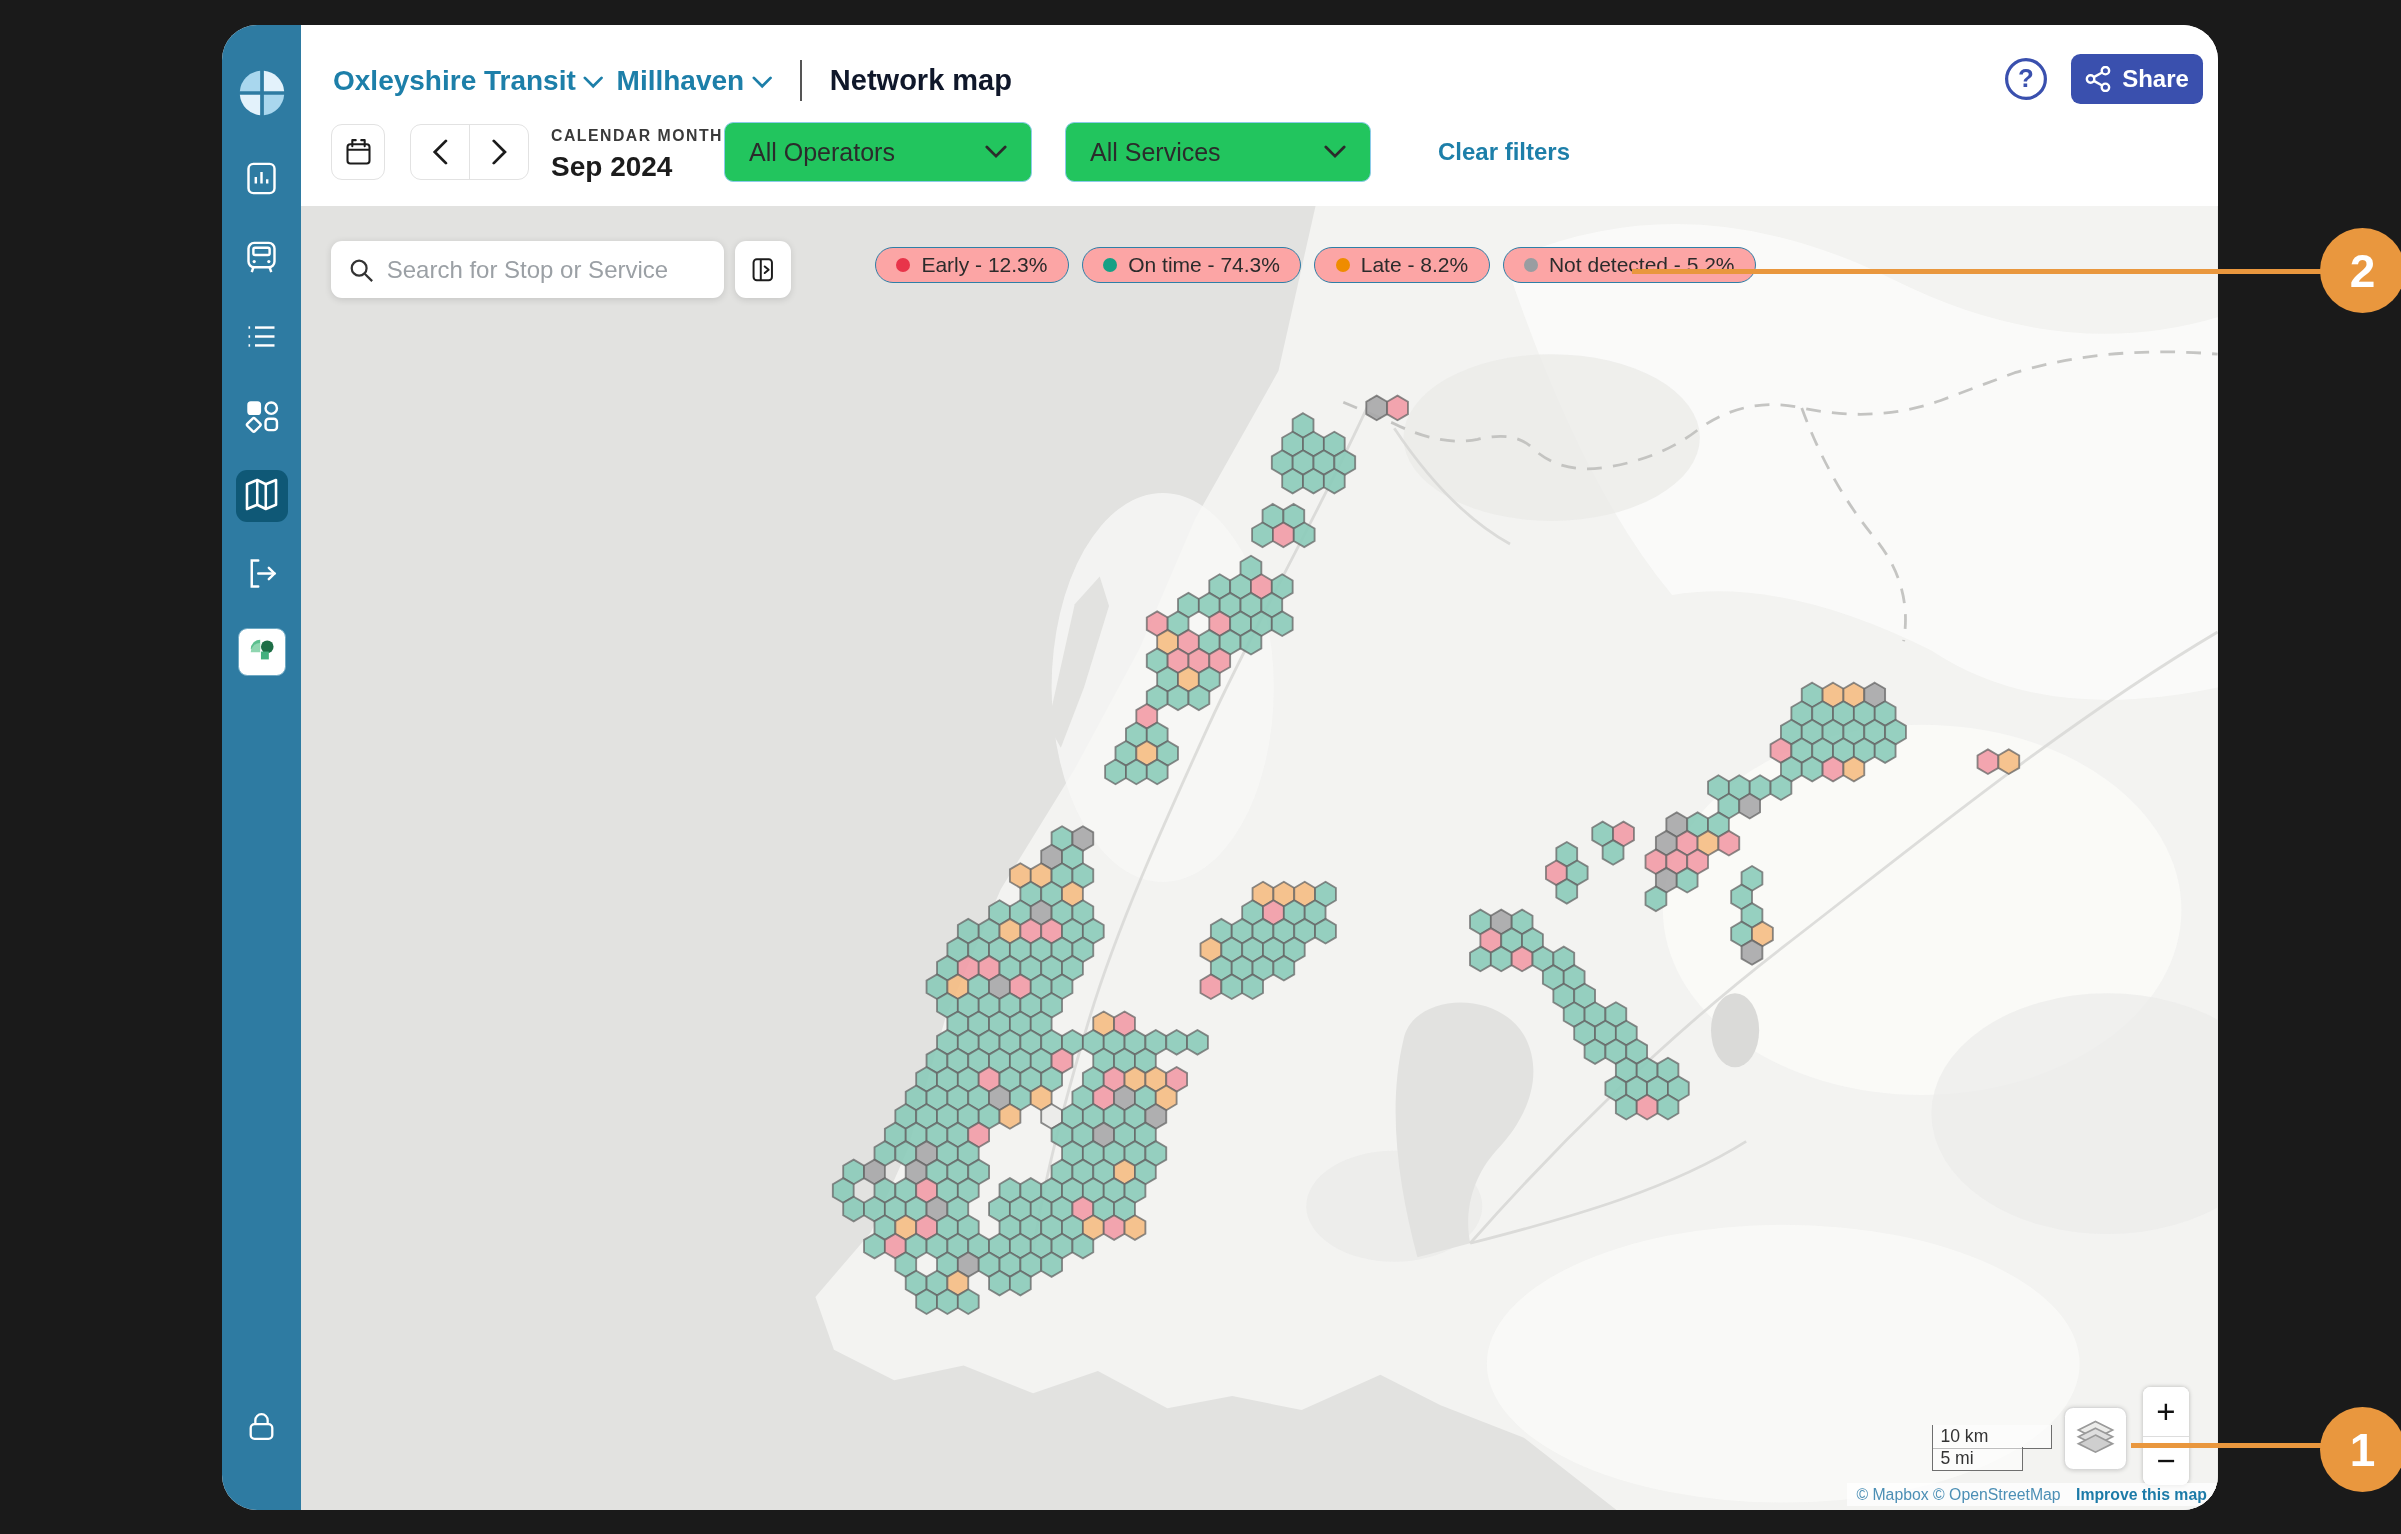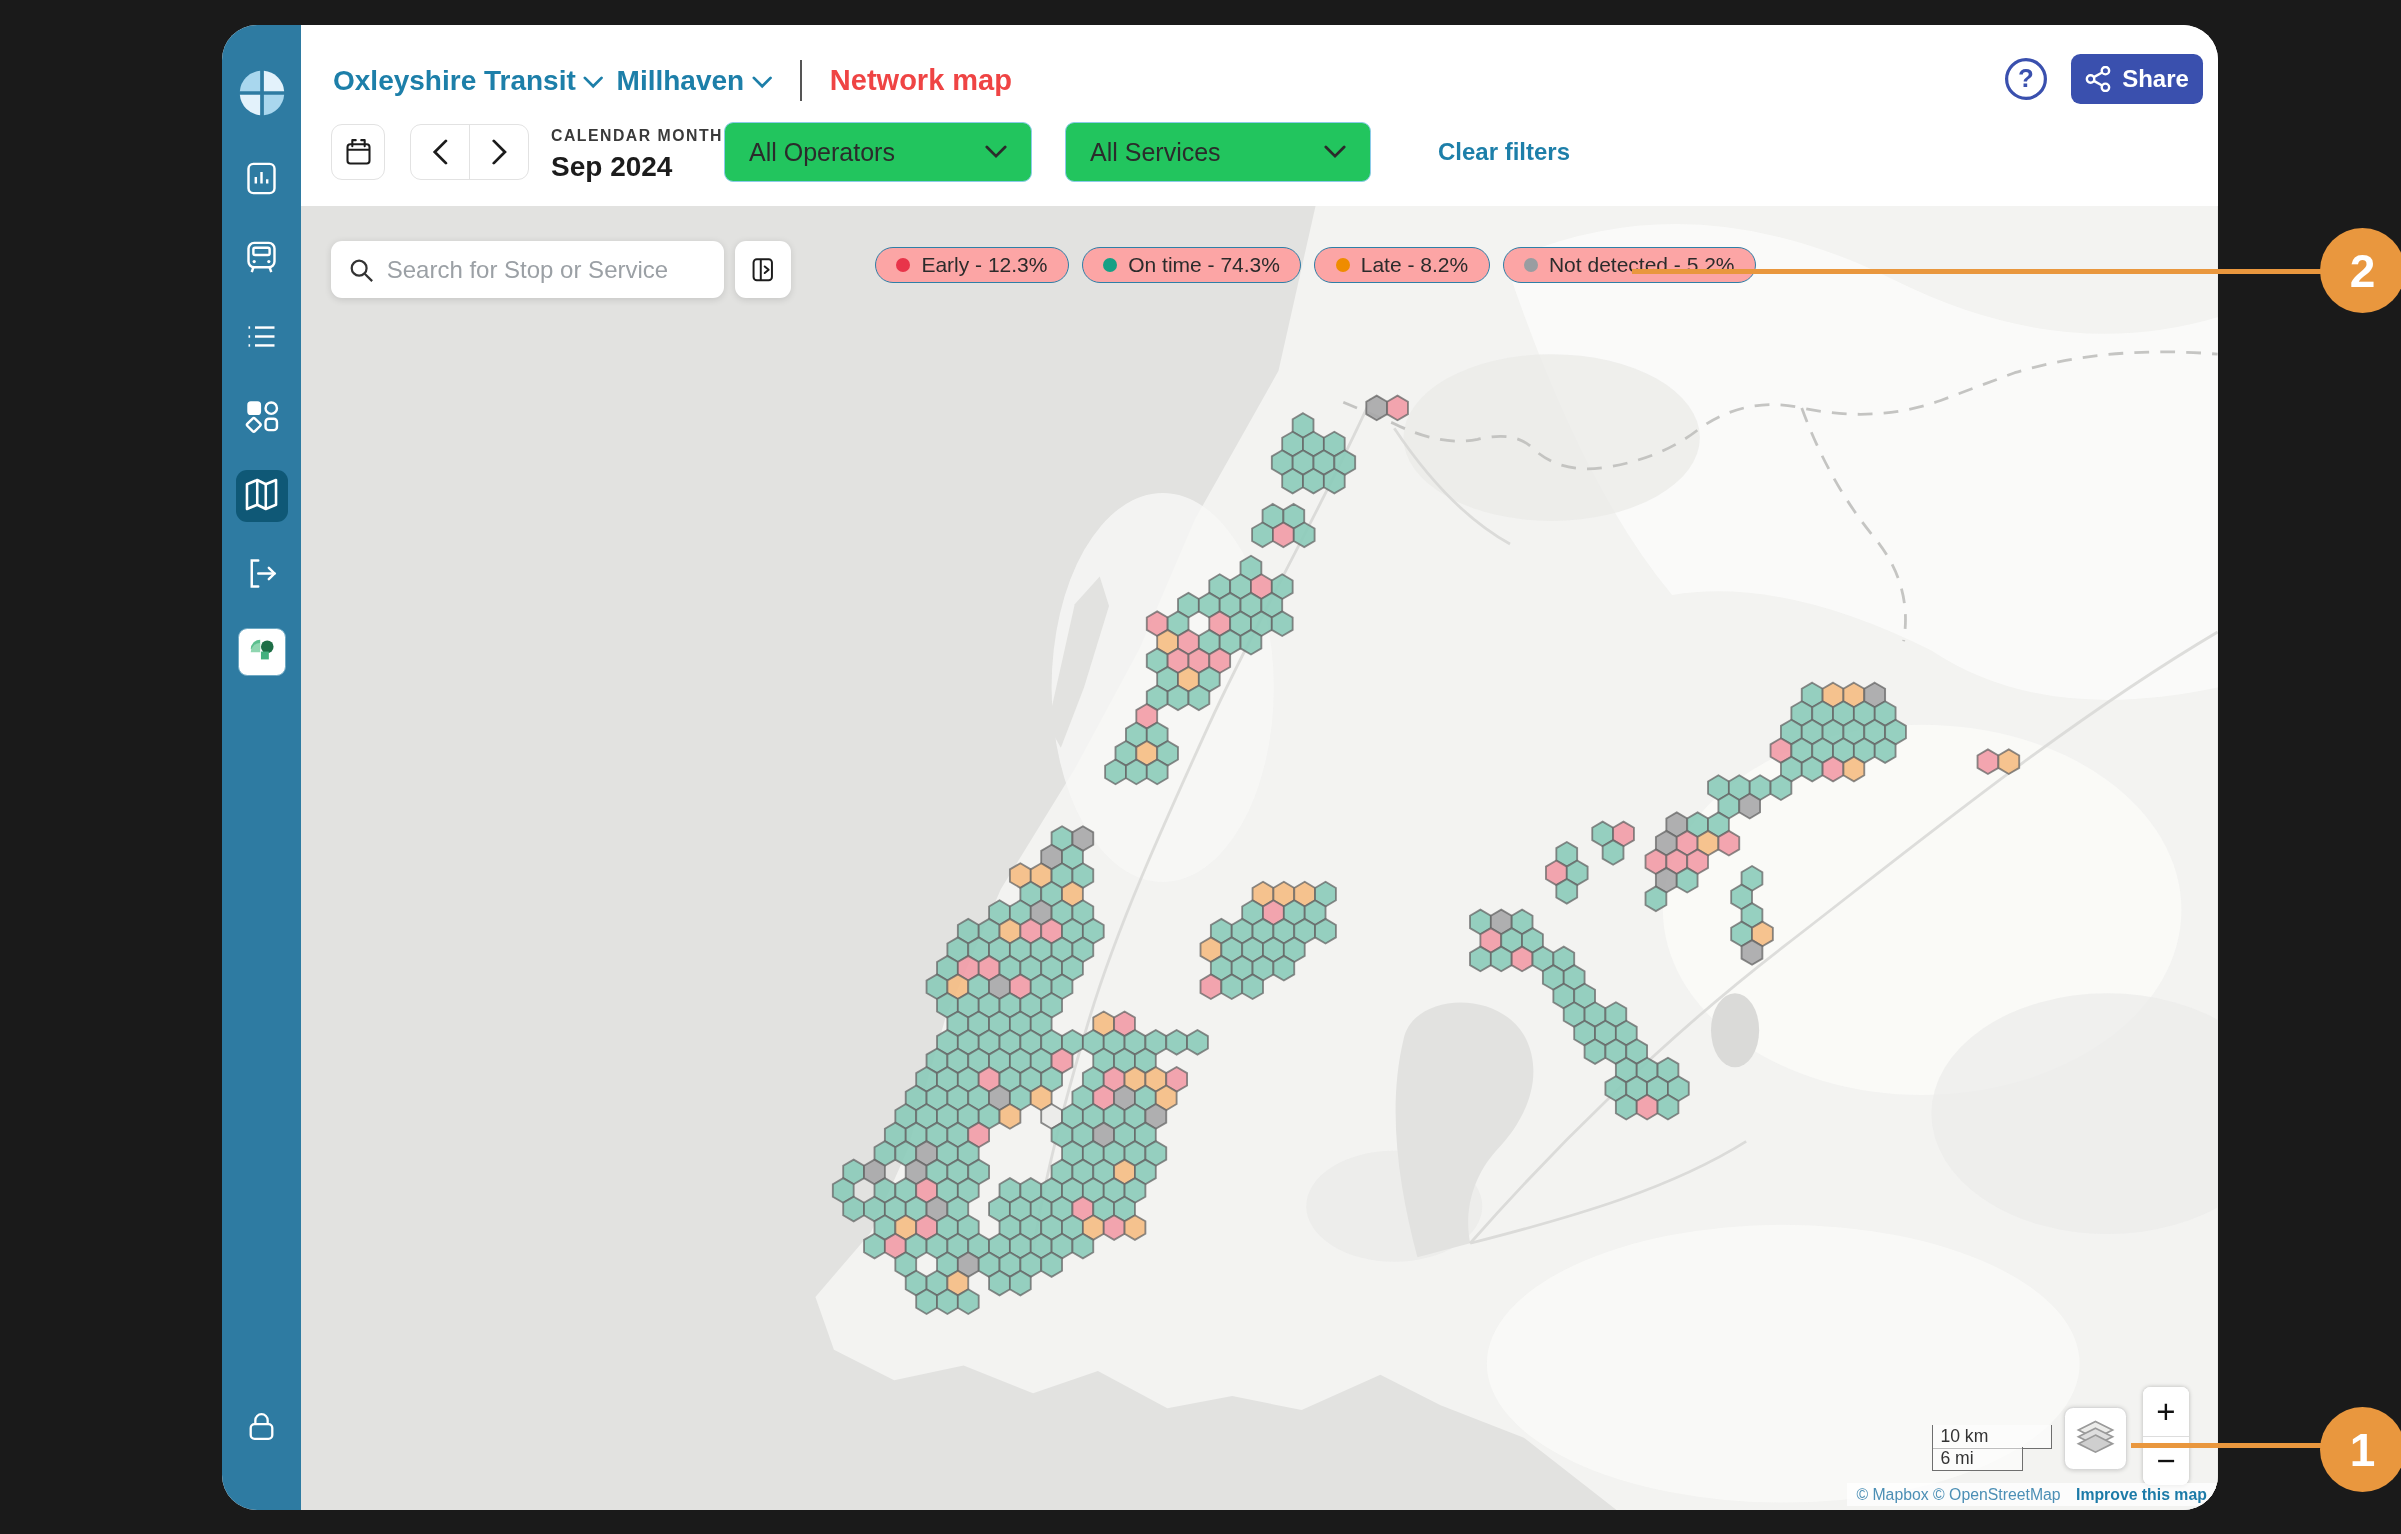--- a/index.html
+++ b/index.html
@@ -20,21 +20,21 @@
   .sb-item.badge{background:#ffffff;border:1.9px solid #6fa9c4;border-radius:9.3px;width:48px;height:48px;}
   .sb-spacer{flex:1;}
   .sb-lock{margin-bottom:56px;}
 
   
   .header{position:absolute;left:79px;top:0;right:0;height:181px;background:#ffffff;}
   .crumbs{position:absolute;left:32px;top:35px;display:flex;align-items:center;gap:13px;}
   .crumb{color:#1d7fa9;font-size:28px;font-weight:700;display:flex;align-items:center;gap:7.4px;cursor:pointer;}
   .crumb svg{margin-top:3.7px;}
   .crumb-sep{width:1.9px;height:41px;background:#555;margin:0 15px;}
-  .page-title{color:#ef4444;font-size:29px;font-weight:700;}
+  .page-title{color:#0f172a;font-size:29px;font-weight:700;}
   .help-btn{position:absolute;left:1701px;top:30px;width:48px;height:48px;cursor:pointer;}
   .share-btn{position:absolute;left:1770px;top:29px;width:132px;height:50px;background:#3a50ae;border:none;
     border-radius:9.3px;color:#fff;font-size:24px;font-weight:700;display:flex;align-items:center;justify-content:center;
     gap:11px;cursor:pointer;}
 
   .tool-btn{position:absolute;background:#fff;border:1.9px solid #e2e2e2;border-radius:11px;display:flex;
     align-items:center;justify-content:center;cursor:pointer;}
   .cal-btn{left:30px;top:99px;width:54px;height:56px;}
   .pn-group{position:absolute;left:109px;top:99px;width:119px;height:56px;border:1.9px solid #e2e2e2;border-radius:11px;
     display:flex;background:#fff;}
@@ -713,21 +713,21 @@
           <polygon points="24,12 44,22 24,32 4,22" fill="#dedede" stroke="#9a9a9a" stroke-width="2"></polygon>
           <polygon points="24,20 44,30 24,40 4,30" fill="#cfcfcf" stroke="#9a9a9a" stroke-width="2"></polygon>
         </svg>
       </button>
       <div class="zoom-ctl">
         <button>+</button>
         <button>−</button>
       </div>
       <div class="scale">
         <div class="bar km">10 km</div>
-        <div class="bar mi">6 mi</div>
+        <div class="bar mi">5 mi</div>
       </div>
       <div class="attribution">
         <span>© Mapbox</span>
         <span>© OpenStreetMap</span>
         <span class="improve">Improve this map</span>
       </div>
     </div>
   </div>
 
   <div id="annotations">

